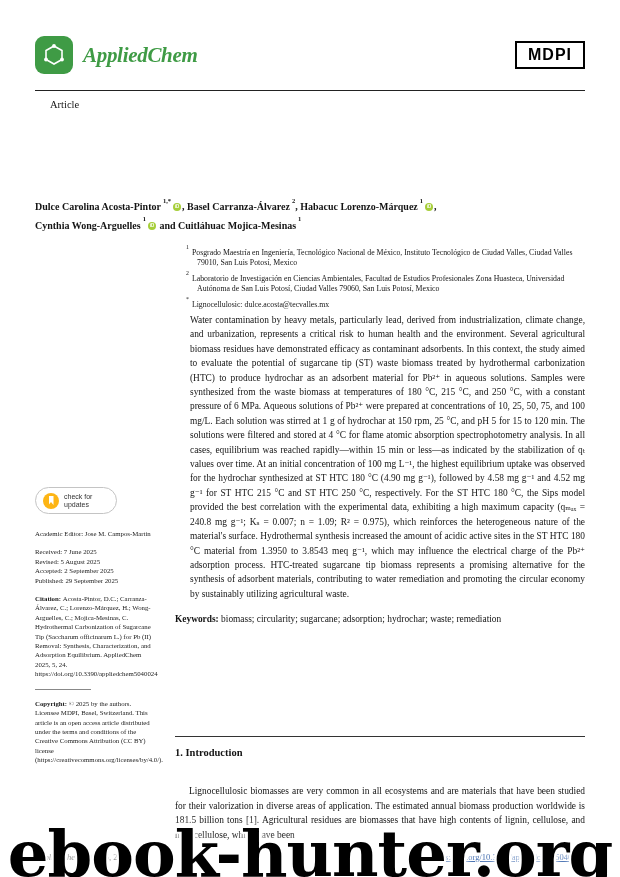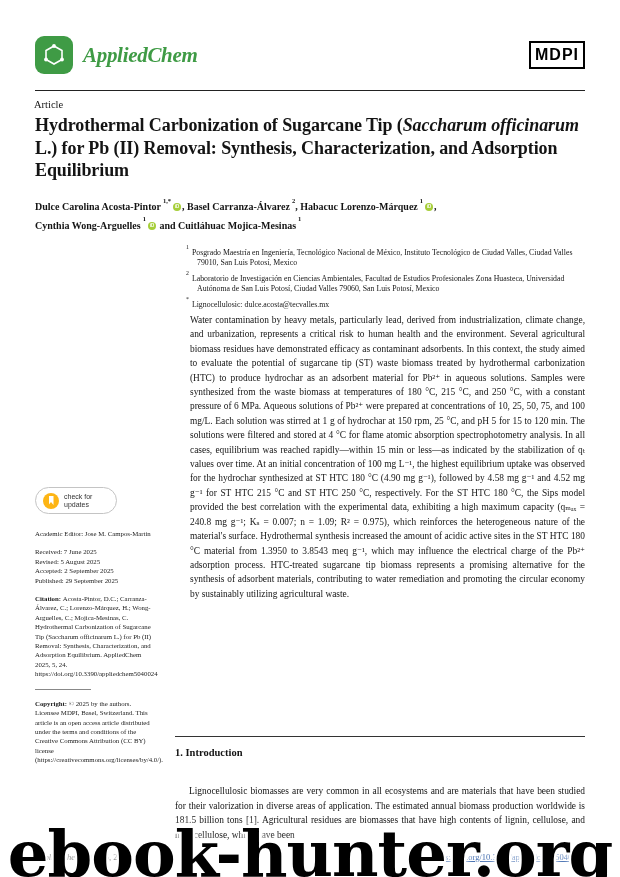--- a/index.html
+++ b/index.html
@@ -19,26 +19,26 @@
     display:flex; align-items:center; justify-content:center; flex:none;
   }
   .brand-name {
     font-style:italic; font-weight:bold; font-size:21px; color:#3f9b45;
     letter-spacing:-0.3px;
   }
   .mdpi-logo {
     position:absolute; right:0; top:5px;
     font-family:"Liberation Sans","DejaVu Sans",sans-serif;
     font-weight:bold; font-size:16px; letter-spacing:1px; color:#000;
-    border:2.5px solid #000; padding:3px 4px; background:#fff;
+    border:2.5px solid #000; padding:3px 11px; background:#fff;
   }
   .header-rule { position:absolute; top:90px; left:35px; right:35px; height:1px; background:#222; }
 
   
-  .article-label { position:absolute; top:99px; left:34px; font-size:10.5px; }
+  .article-label { position:absolute; top:99px; left:50px; font-size:10.5px; }
   .title {
     position:absolute; top:114px; left:35px; width:555px;
     font-size:18px; font-weight:bold; line-height:22.5px; letter-spacing:-0.1px;
   }
   .authors {
     position:absolute; top:196px; left:35px; width:555px;
     font-size:10px; font-weight:bold; line-height:15px;
   }
   .authors sup { font-size:6.5px; position:relative; top:-3.5px; margin-left:2px; }
   .orcid {
@@ -122,21 +122,20 @@
         </svg>
       </div>
       <div class="brand-name">AppliedChem</div>
     </div>
     <div class="mdpi-logo">MDPI</div>
   </div>
   <div class="header-rule"></div>
 
   <div class="article-label">Article</div>
 
-  <h1 class="title"><span>Hydrothermal Carbonization of Sugarcane Tip (</span><i>Saccharum officinarum</i><span> L.) for Pb (II) Removal: Synthesis, Characterization, and Adsorption Equilibrium</span></h1>
 
   <div class="authors">
     <span><span>Dulce Carolina Acosta-Pintor</span><sup>1,*</sup><span class="orcid">iD</span><span>, </span></span><span><span>Basel Carranza-Álvarez</span><sup>2</sup><span>, </span></span><span><span>Habacuc Lorenzo-Márquez</span><sup>1</sup><span class="orcid">iD</span><span>,</span></span><br>
     <span><span>Cynthia Wong-Arguelles</span><sup>1</sup><span class="orcid">iD</span><span> and </span></span><span><span>Cuitláhuac Mojica-Mesinas</span><sup>1</sup></span>
   </div>
 
   <div class="affiliations">
     <div class="aff-row"><sup class="aff-sup">1</sup><span>Posgrado Maestría en Ingeniería, Tecnológico Nacional de México, Instituto Tecnológico de Ciudad Valles, Ciudad Valles 79010, San Luis Potosí, Mexico</span></div>
     <div class="aff-row"><sup class="aff-sup">2</sup><span>Laboratorio de Investigación en Ciencias Ambientales, Facultad de Estudios Profesionales Zona Huasteca, Universidad Autónoma de San Luis Potosí, Ciudad Valles 79060, San Luis Potosí, Mexico</span></div>
     <div class="aff-row"><sup class="aff-sup">*</sup><span>Lignocellulosic: </span><span>dulce.acosta@tecvalles.mx</span></div>
@@ -160,20 +159,21 @@
     </div>
     <div class="side-divider"></div>
     <div class="side-block">
       <b>Copyright: </b><span>© 2025 by the authors. Licensee MDPI, Basel, Switzerland. This article is an open access article distributed under the terms and conditions of the Creative Commons Attribution (CC BY) license</span>
       <span class="side-link">(https://creativecommons.org/licenses/by/4.0/).</span>
     </div>
   </aside>
 
   <section class="abstract">
     <p class="abstract-text">Water contamination by heavy metals, particularly lead, derived from industrialization, climate change, and urbanization, represents a critical risk to human health and the environment. Several agricultural biomass residues have demonstrated efficacy as contaminant adsorbents. In this context, the study aimed to evaluate the potential of sugarcane tip (ST) waste biomass treated by hydrothermal carbonization (HTC) to produce hydrochar as an adsorbent material for Pb²⁺ in aqueous solutions. Samples were synthesized from the waste biomass at temperatures of 180 °C, 215 °C, and 250 °C, with a constant pressure of 6 MPa. Aqueous solutions of Pb²⁺ were prepared at concentrations of 10, 25, 50, 75, and 100 mg/L. Each solution was stirred at 1 g of hydrochar at 150 rpm, 25 °C, and pH 5 for 15 to 120 min. The solutions were filtered and stored at 4 °C for flame atomic absorption spectrophotometry analysis. In all cases, equilibrium was reached rapidly—within 15 min or less—as indicated by the stabilization of qₜ values over time. At an initial concentration of 100 mg L⁻¹, the highest equilibrium uptake was observed for the hydrochar synthesized at ST HTC 180 °C (4.90 mg g⁻¹), followed by 4.58 mg g⁻¹ and 4.52 mg g⁻¹ for ST HTC 215 °C and ST HTC 250 °C, respectively. For the ST HTC 180 °C, the Sips model provided the best correlation with the experimental data, exhibiting a high maximum capacity (qₘₐₓ = 240.8 mg g⁻¹; Kₛ = 0.007; n = 1.09; R² = 0.975), which reinforces the heterogeneous nature of the material's surface. Hydrothermal synthesis increased the amount of acidic active sites in the ST HTC 180 °C material from 1.3950 to 3.8543 meq g⁻¹, which may influence the electrical charge of the Pb²⁺ adsorption process. HTC-treated sugarcane tip biomass represents a promising alternative for the synthesis of adsorbent materials, contributing to water remediation and promoting the circular economy by sustainably utilizing agricultural waste.</p>
+    <p class="keywords"><b>Keywords: </b><span>biomass; circularity; sugarcane; adsorption; hydrochar; waste; remediation</span></p>
   </section>
 
   <div class="section-rule"></div>
 
   <section class="introduction">
     <h2 class="section-heading">1. Introduction</h2>
     <p class="body-text">Lignocellulosic biomasses are very common in all ecosystems and are materials that have been studied for their valorization in diverse areas of application. The estimated annual biomass production worldwide is 181.5 billion tons [1]. Agricultural residues are biomasses that have high contents of lignin, cellulose, and hemicellulose, which have been</p>
   </section>
 
   <div class="footer">

